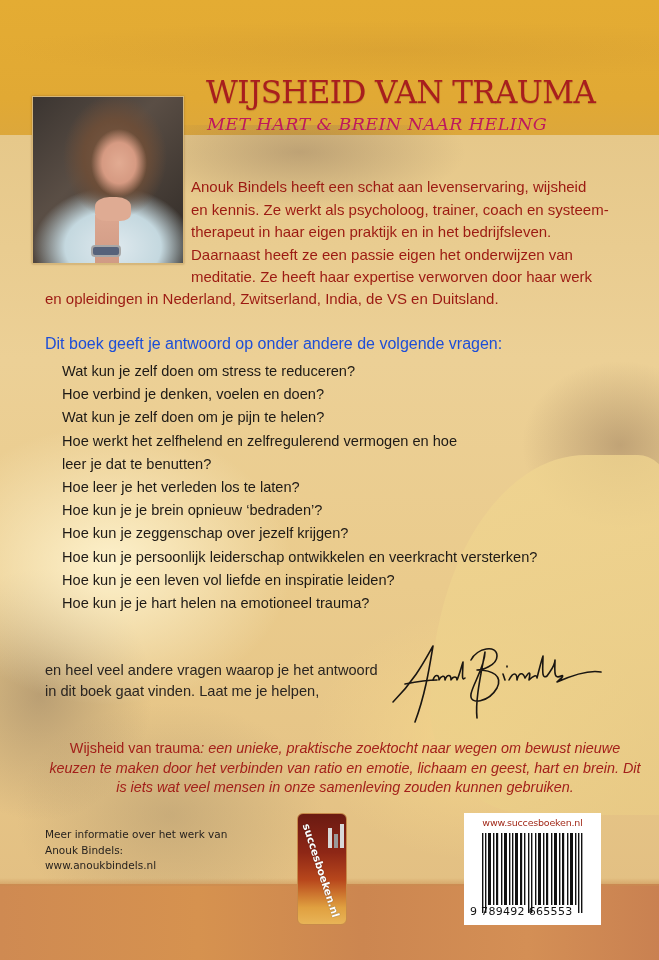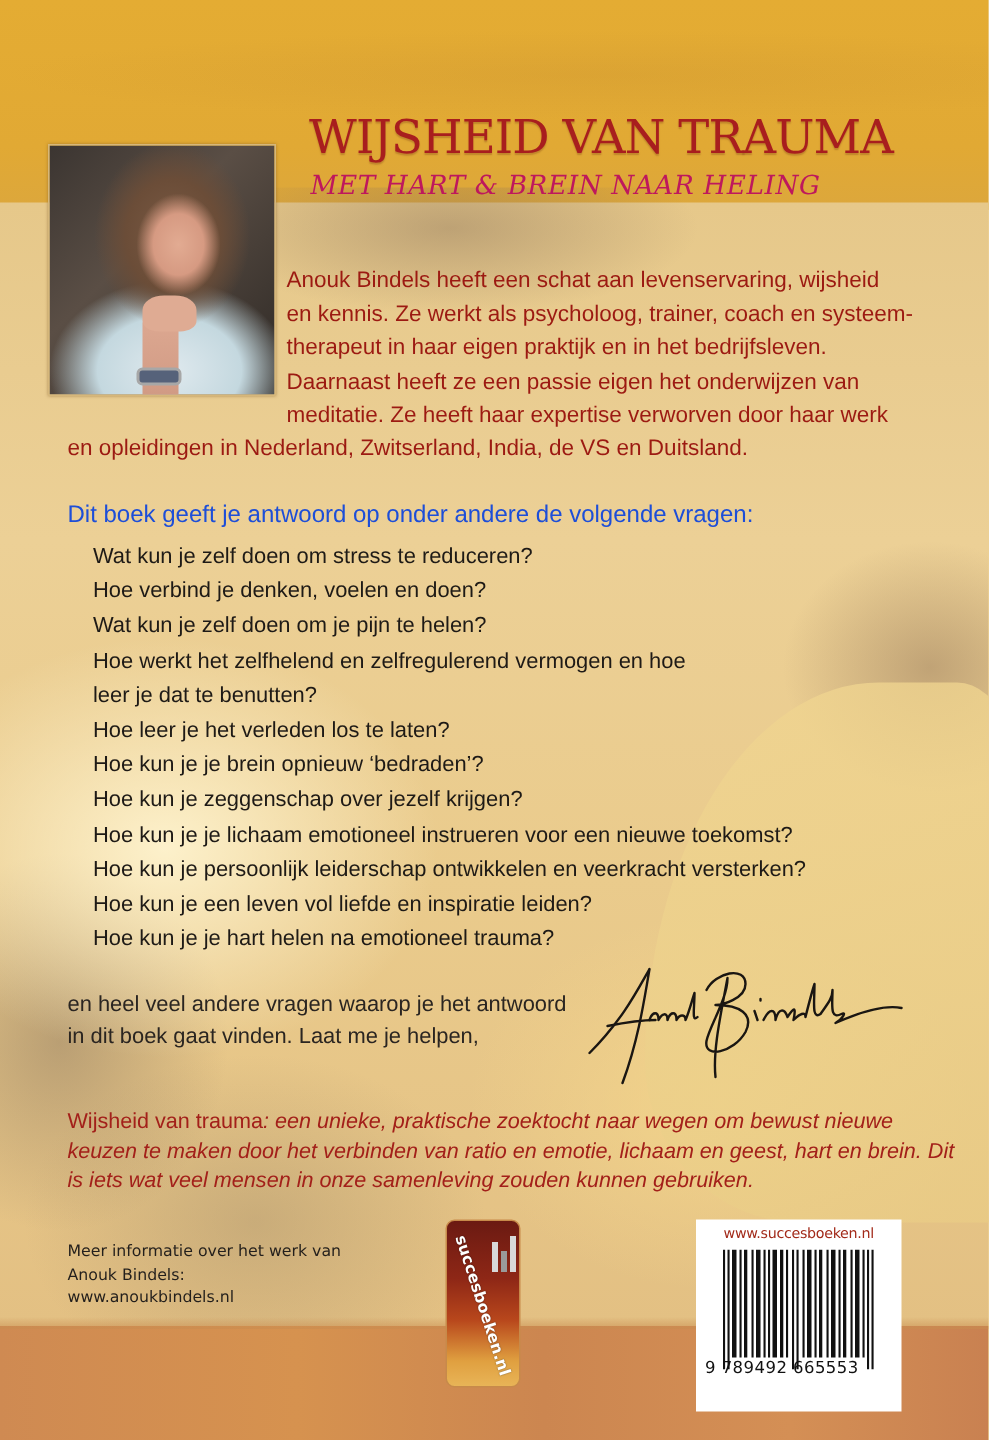--- a/index.html
+++ b/index.html
@@ -114,21 +114,21 @@
     font-family: "Liberation Sans", sans-serif;
     font-size: 14.6px; line-height: 21px; color: #2a2521; white-space: nowrap;
   }
   .signature {
     position: absolute; left: 385px; top: 640px; width: 220px; height: 85px;
   }
 
   .tagline {
     position: absolute; left: 45px; top: 739px; width: 600px;
     font-family: "Liberation Sans", sans-serif;
-    font-size: 14.4px; line-height: 19.5px; color: #a3201a;
+    font-size: 14.4px; line-height: 19.5px; color: #a3201a; text-align: center;
   }
   .tagline .lead { font-style: normal; }
   .tagline .rest { font-style: italic; }
 
   .more-info {
     position: absolute; left: 45px; top: 827px;
     font-family: "DejaVu Sans", sans-serif;
     font-size: 10.5px; line-height: 15.5px; color: #231f1c;
   }
   .more-info div { white-space: nowrap; }
@@ -149,21 +149,21 @@
   .publisher-logo .logo-text {
     position: absolute; left: -2px; top: 8px;
     font-family: "DejaVu Sans", sans-serif; font-weight: bold;
     font-size: 10.5px; color: #ffffff;
     transform-origin: 0 0; transform: translate(16px, 0) rotate(72deg);
     white-space: nowrap;
     text-shadow: 0 0 1px rgba(0,0,0,0.6);
   }
 
   .barcode-box {
-    position: absolute; left: 464px; top: 813px; width: 137px; height: 128px;
+    position: absolute; left: 464px; top: 813px; width: 137px; height: 112px;
     background: #ffffff; padding: 4px 6px;
   }
   .barcode-box .site {
     font-family: "DejaVu Sans", sans-serif; font-size: 9.5px; color: #a22a1a;
     text-align: center; white-space: nowrap; letter-spacing: -0.2px;
   }
   .barcode-box svg { position: absolute; left: 18px; top: 20px; }
   .barcode-box .digits {
     position: absolute; left: 6px; top: 92px;
     font-family: "DejaVu Sans", sans-serif; font-size: 11px; color: #111;
@@ -200,21 +200,20 @@
 <div class="questions-heading">Dit boek geeft je antwoord op onder andere de volgende vragen:</div>
 <ul class="questions">
   <li>Wat kun je zelf doen om stress te reduceren?</li>
   <li>Hoe verbind je denken, voelen en doen?</li>
   <li>Wat kun je zelf doen om je pijn te helen?</li>
   <li>Hoe werkt het zelfhelend en zelfregulerend vermogen en hoe</li>
   <li>leer je dat te benutten?</li>
   <li>Hoe leer je het verleden los te laten?</li>
   <li>Hoe kun je je brein opnieuw ‘bedraden’?</li>
   <li>Hoe kun je zeggenschap over jezelf krijgen?</li>
-  <li>Hoe kun je je lichaam emotioneel instrueren voor een nieuwe toekomst?</li>
   <li>Hoe kun je persoonlijk leiderschap ontwikkelen en veerkracht versterken?</li>
   <li>Hoe kun je een leven vol liefde en inspiratie leiden?</li>
   <li>Hoe kun je je hart helen na emotioneel trauma?</li>
 </ul>
 
 <div class="closing">
   <div>en heel veel andere vragen waarop je het antwoord</div>
   <div>in dit boek gaat vinden. Laat me je helpen,</div>
 </div>
 

